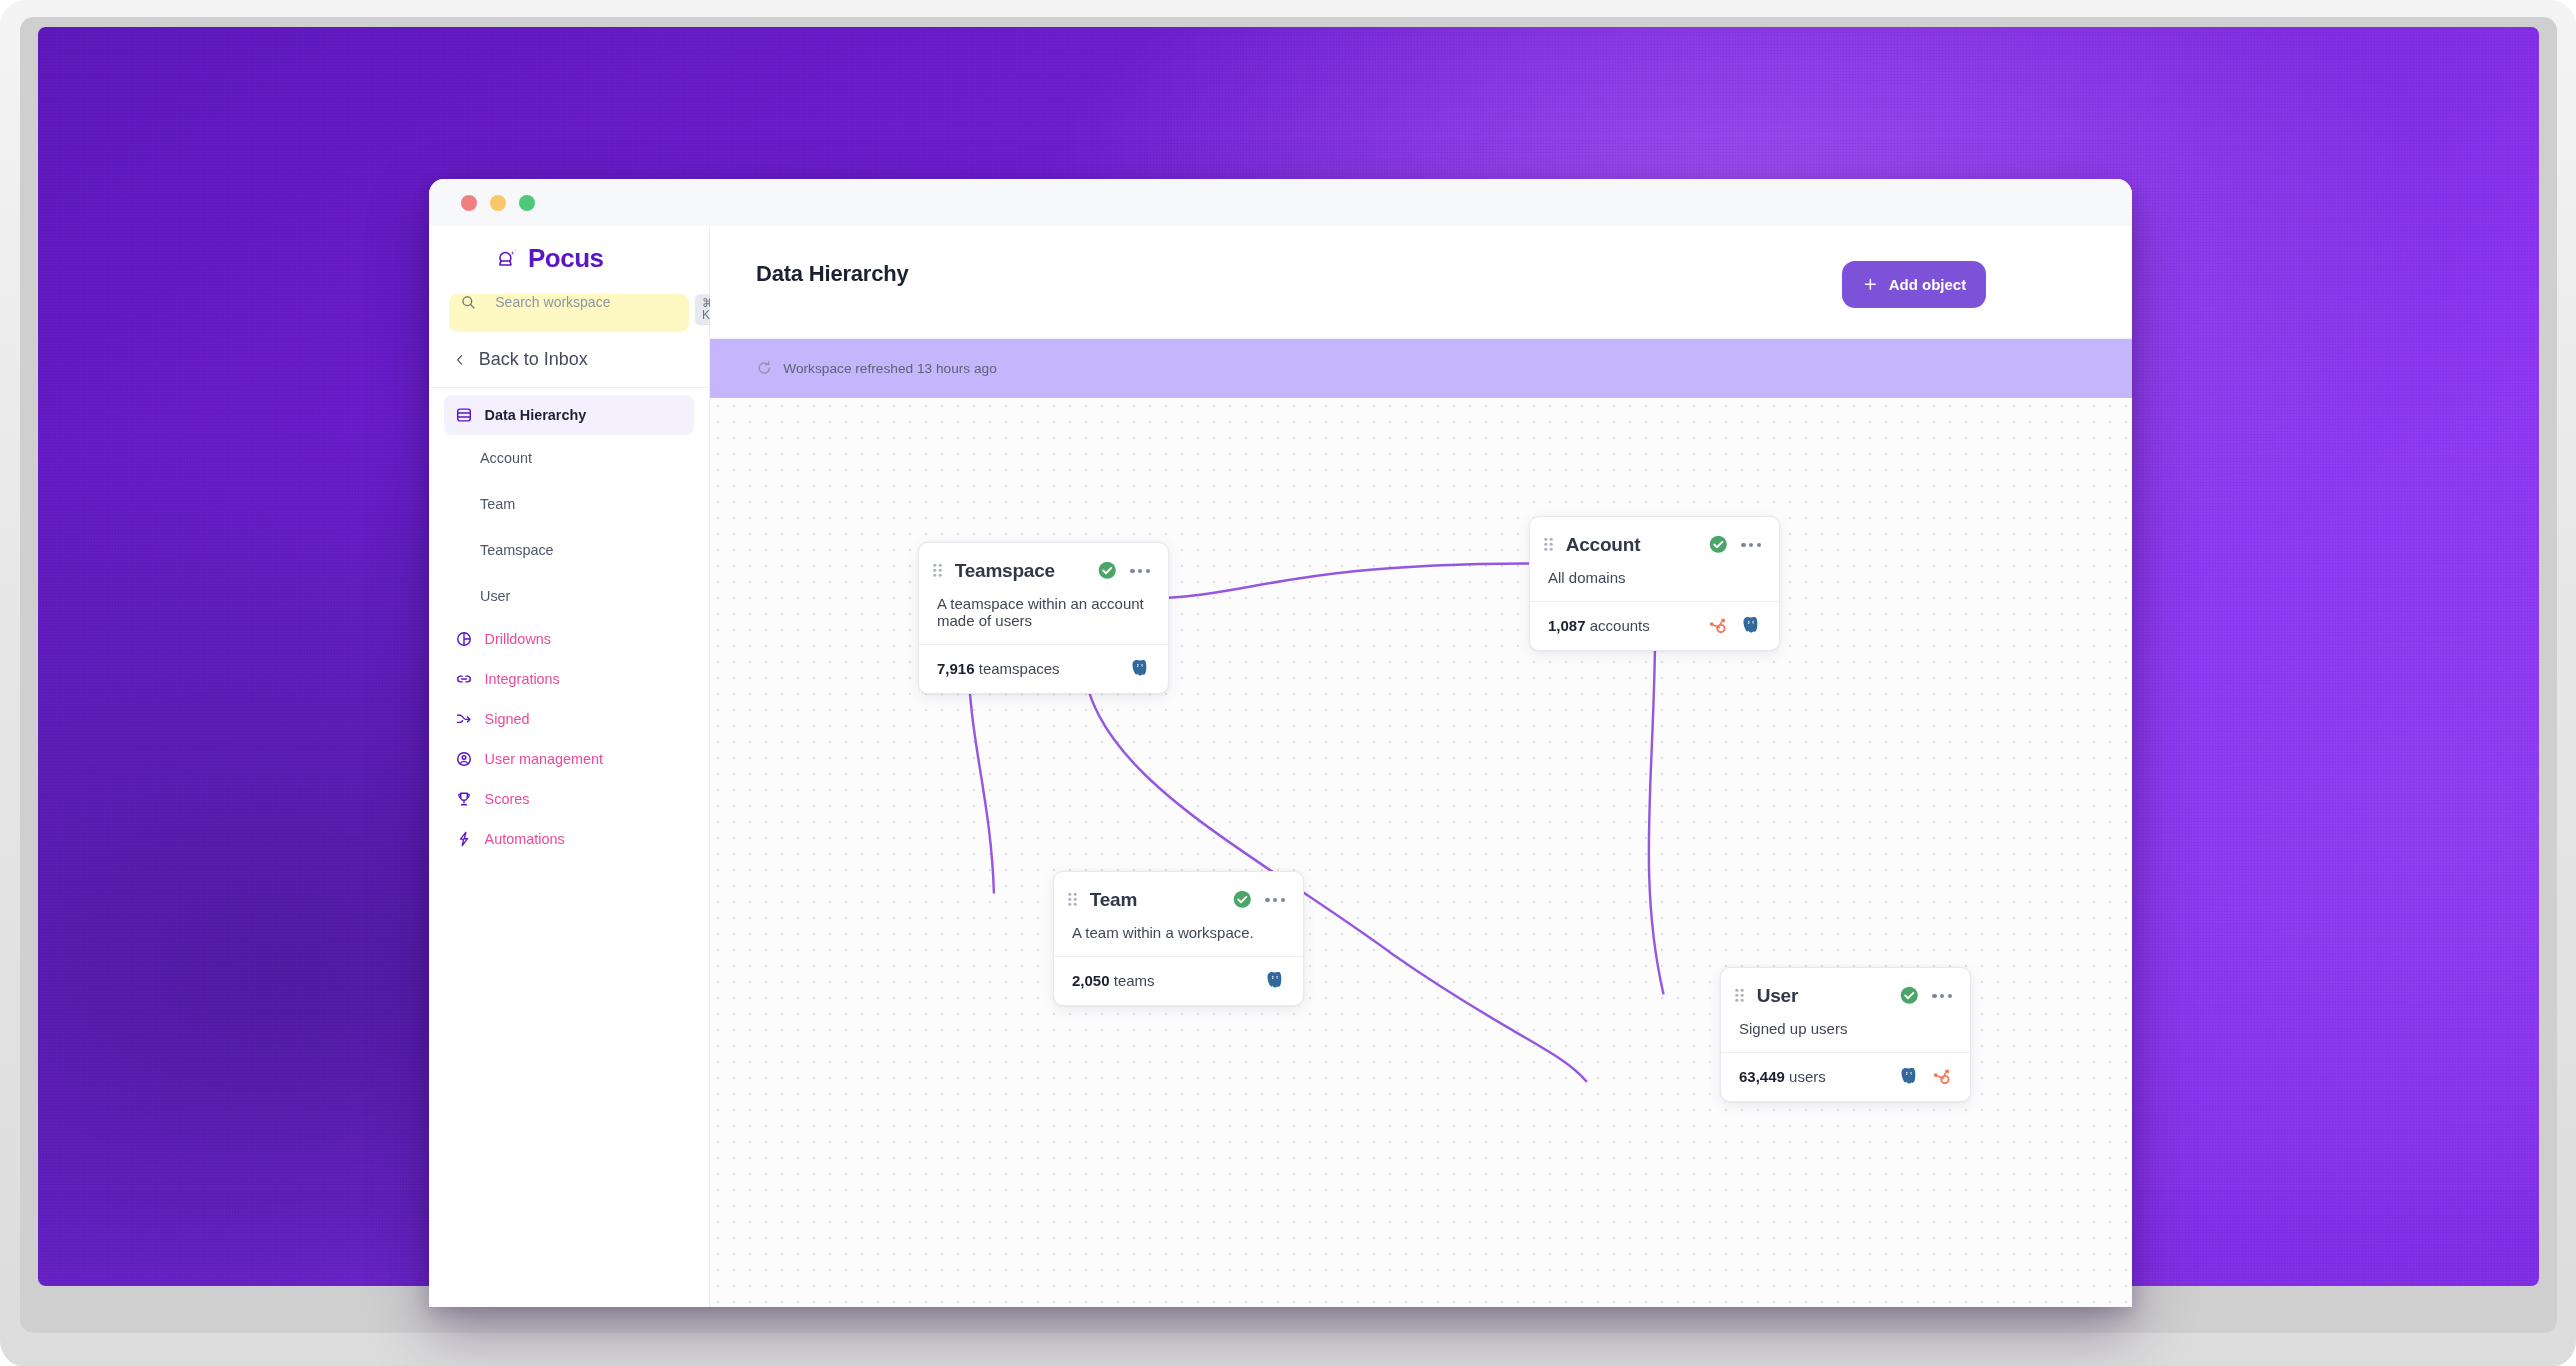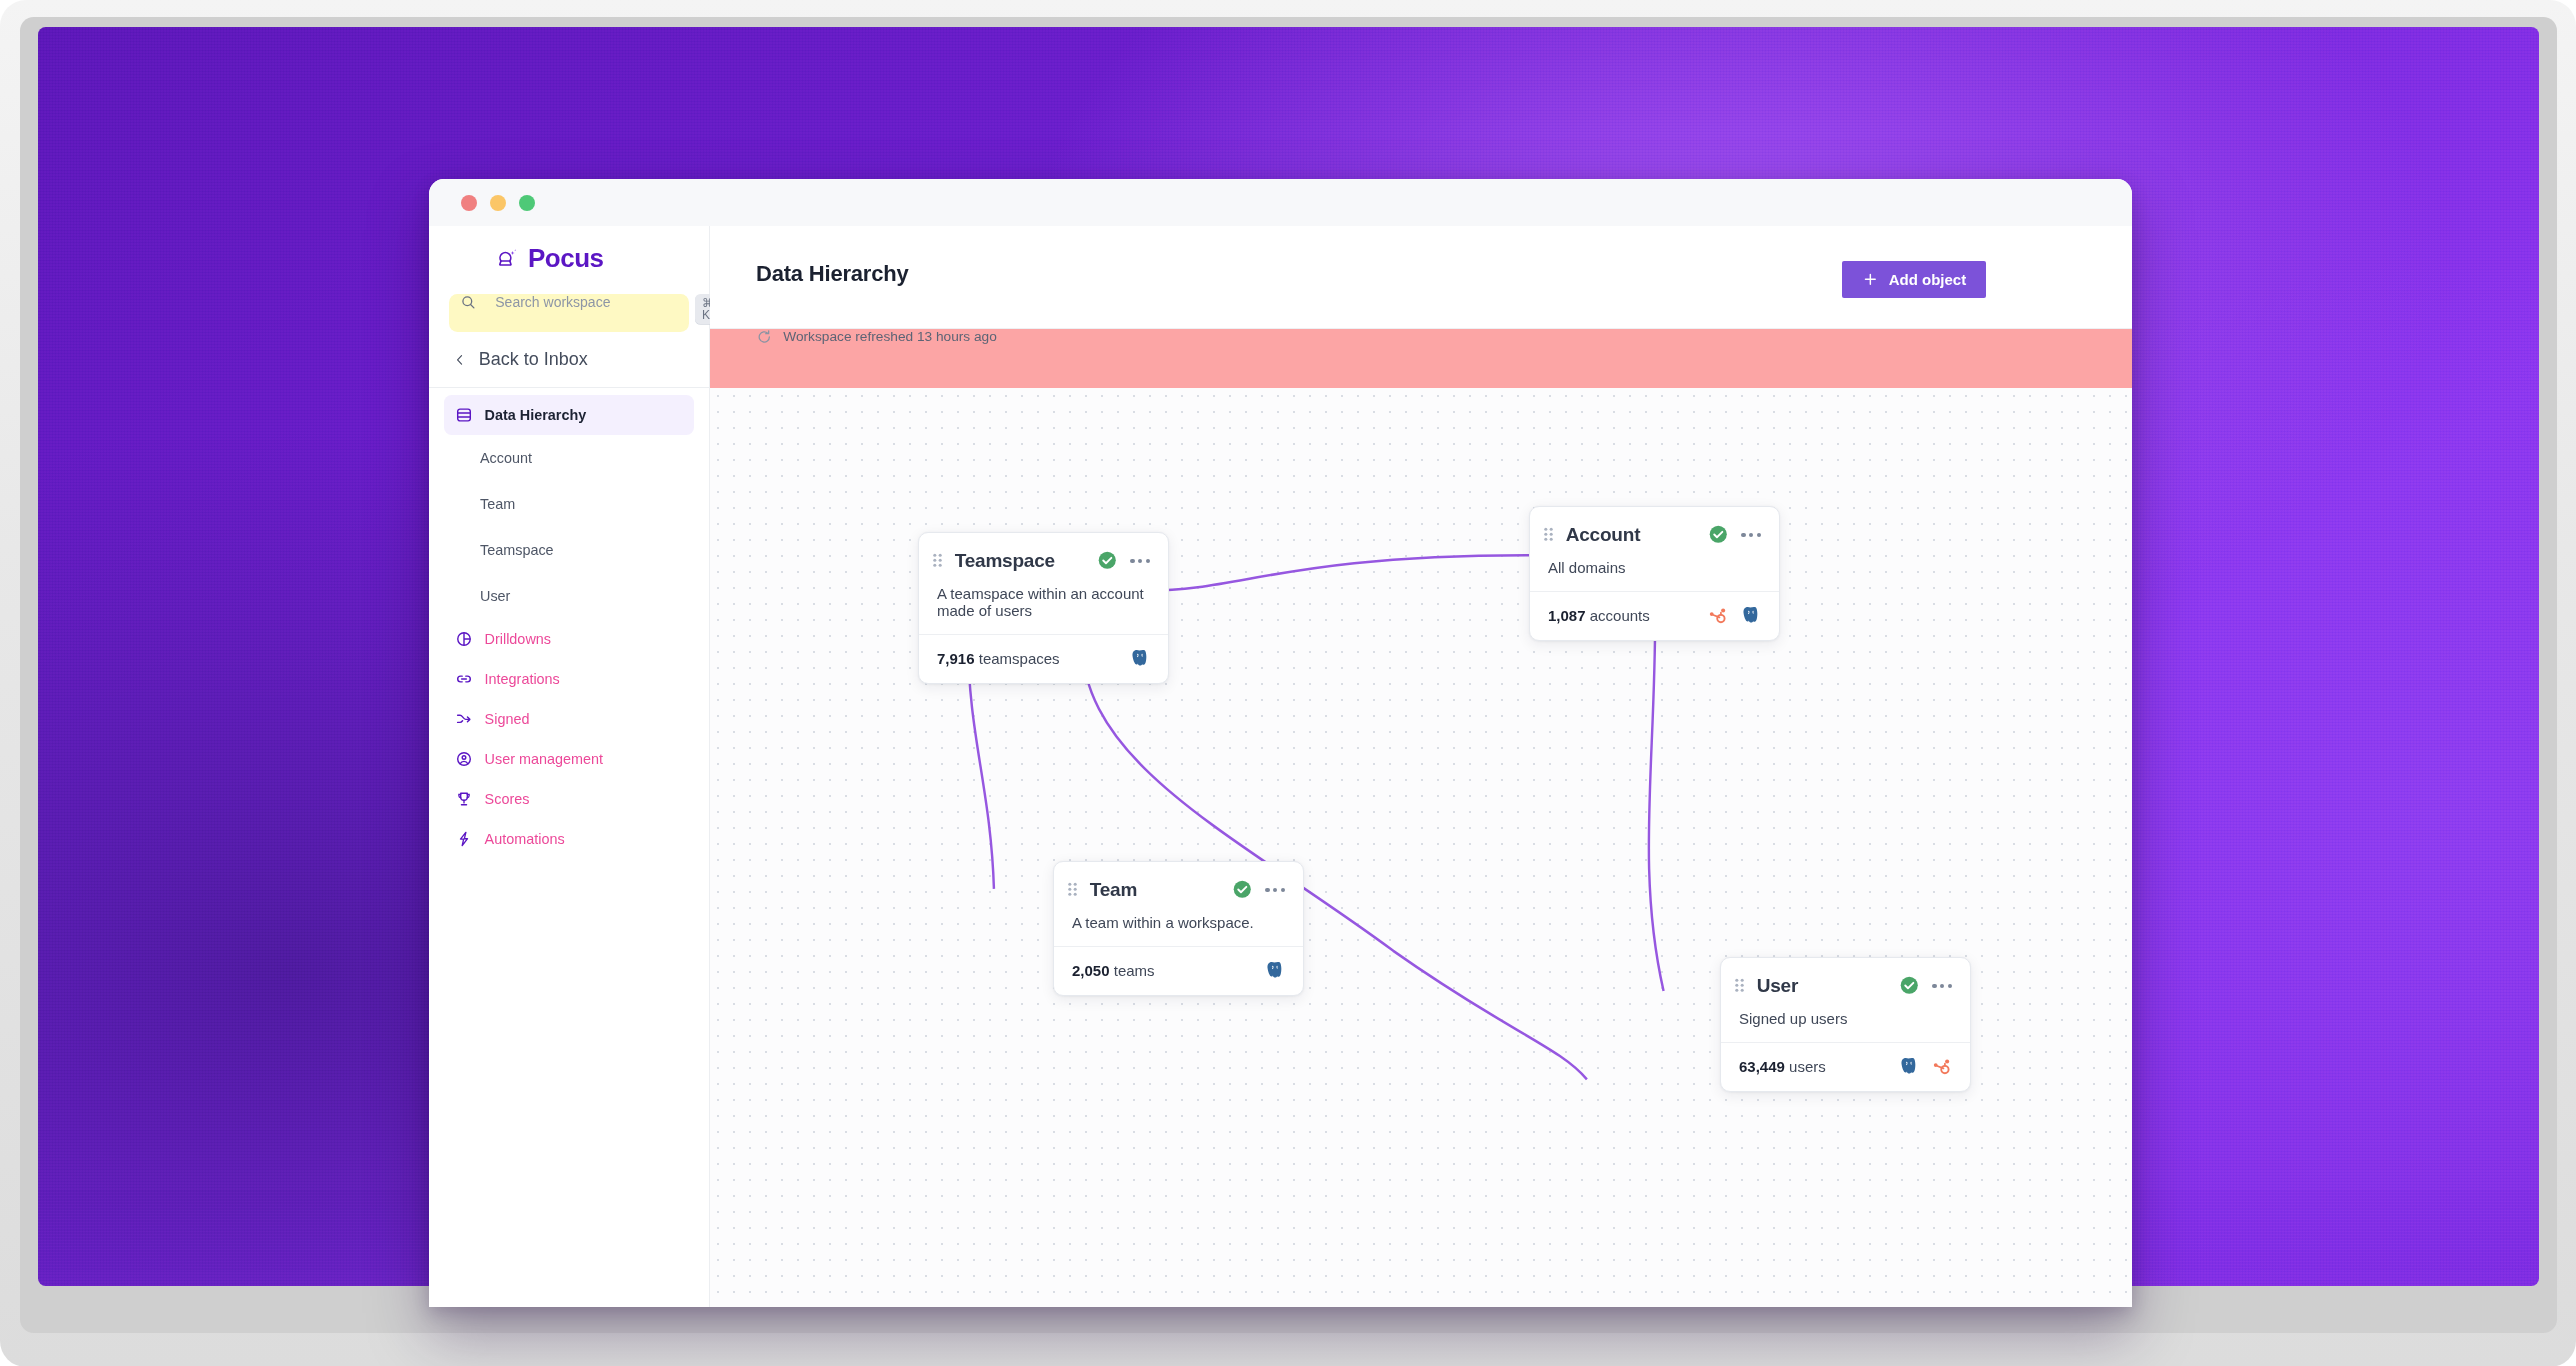--- a/index.html
+++ b/index.html
@@ -140,29 +140,29 @@
     padding:35px 46px 30px 46px;
     border-bottom:0.8px solid #eef0f3;
     display:flex; align-items:flex-start; gap:23px;
   }
   #head-left { flex:1; max-width:1063px; }
   #page-title { font-size:22px; font-weight:700; color:#1b2130; letter-spacing:-0.2px; }
   #page-desc { margin-top:18px; font-size:15px; line-height:1.55; color:#3c4352; max-width:1055px; }
   #page-desc i { font-style:italic; }
   #add-object {
     background:#7c52d9; color:#fff; border:0; cursor:pointer;
-    border-radius:2px; height:37px; padding:0 20px;
+    border-radius:13px; height:47px; padding:0 20px;
     display:flex; align-items:center; gap:10px;
     font-family:"Liberation Sans", sans-serif;
     font-size:15px; font-weight:700; white-space:nowrap;
   }
   #refresh-bar {
-    height:59px; display:flex; align-items:flex-start; gap:10.6px;
+    height:59px; display:flex; align-items:center; gap:10.6px;
     padding:0 46px;
-    background:#fca5a5;
+    background:#c4b5fd;
   }
   #refresh-bar .lbl { font-size:13.7px; color:#5c6475; }
 
   
   #canvas {
     position:relative; flex:1; min-height:0;
     background-color:#fcfcfd;
     background-image:radial-gradient(circle, #d9dde4 1px, transparent 1.1px);
     background-size:16px 16px;
     overflow:hidden;

